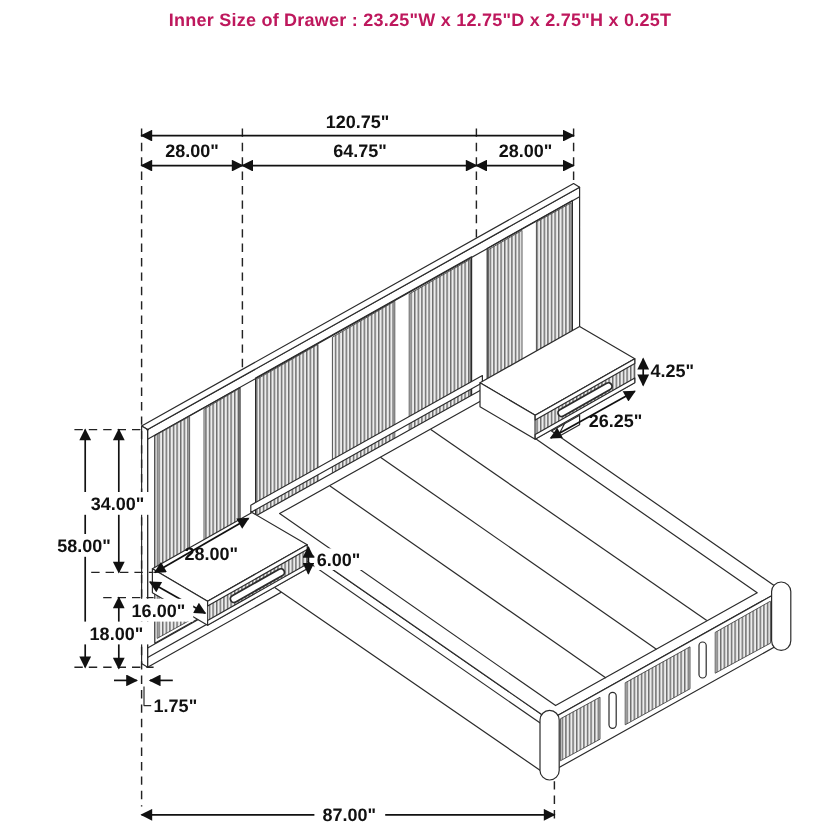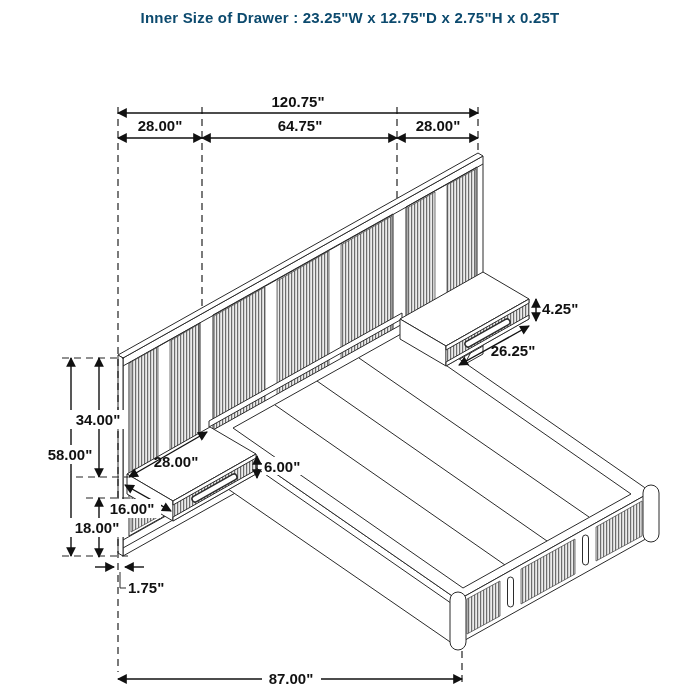--- a/index.html
+++ b/index.html
@@ -1,18 +1,18 @@
 <!DOCTYPE html>
 <html><head>
 <meta charset="utf-8">
 <style>
   html,body{margin:0;padding:0;background:#ffffff;}
   body{width:700px;height:700px;position:relative;font-family:"Liberation Sans",sans-serif;overflow:hidden;}
   .title{position:absolute;top:9px;left:0;width:700px;text-align:center;
-         font-size:15px;font-weight:bold;color:#0c4a6e;letter-spacing:.2px;}
+         font-size:15px;font-weight:bold;color:#be185d;letter-spacing:.2px;}
   svg{position:absolute;top:0;left:0;}
   .edge{fill:#ffffff;stroke:#2b2b2b;stroke-width:1;stroke-linejoin:round;}
   .edge-n{fill:none;stroke:#2b2b2b;stroke-width:1;stroke-linejoin:round;}
   .ribs{fill:url(#ribs);stroke:#3c3c3c;stroke-width:.7;}
   .dim{stroke:#111;stroke-width:1.4;fill:none;}
   .dash{stroke:#222;stroke-width:1.2;fill:none;stroke-dasharray:7,5;}
   .lbl{font-size:15px;font-weight:bold;fill:#111;}
   .lbl-bg{fill:#ffffff;}
   .handle-dark{stroke:#2b2b2b;stroke-width:7.5;stroke-linecap:round;fill:none;}
   .handle-lite{stroke:#ffffff;stroke-width:4.5;stroke-linecap:round;fill:none;}

